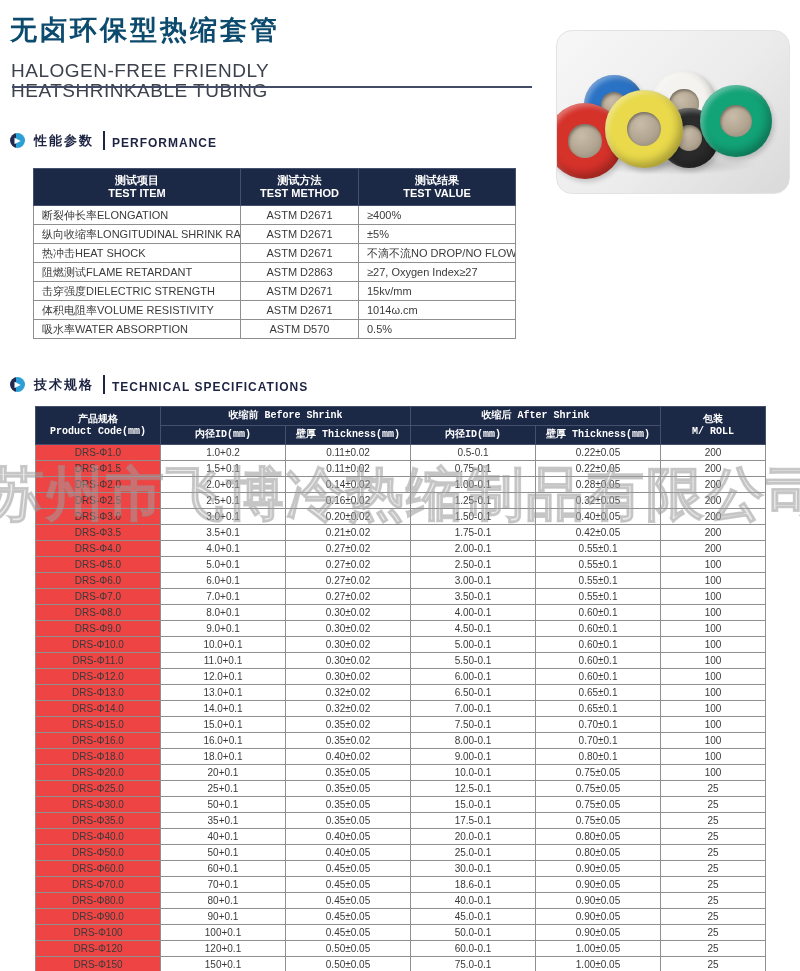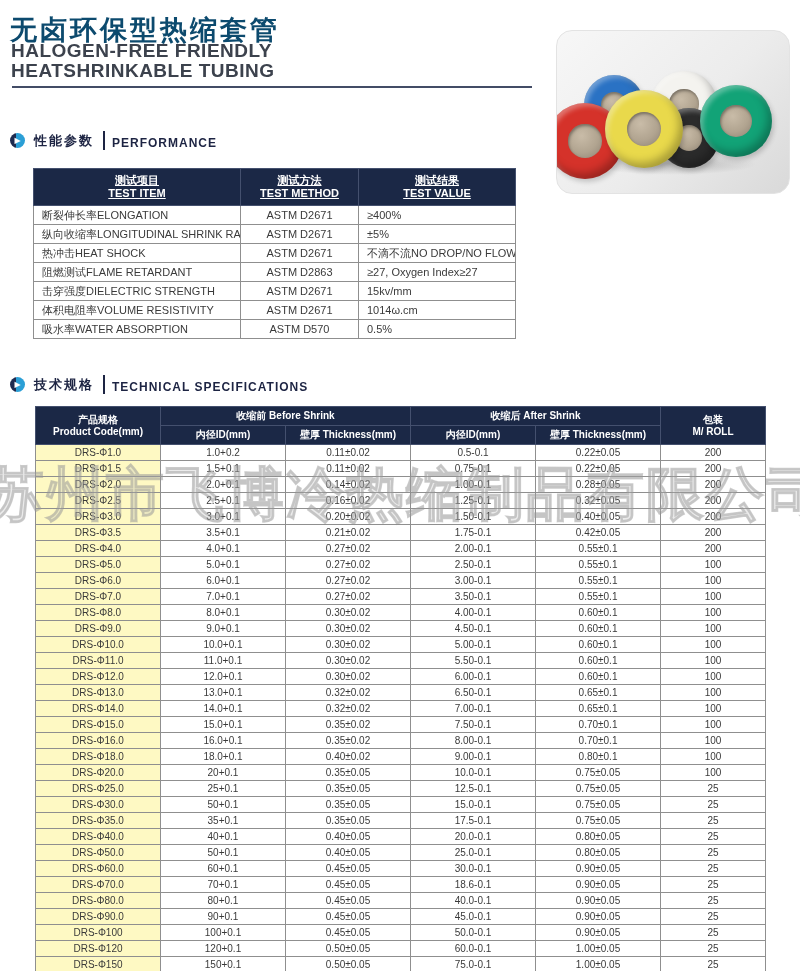--- a/index.html
+++ b/index.html
@@ -2,22 +2,22 @@
 <html><head>
 <meta charset="utf-8">
 <style>
   html,body{margin:0;padding:0;background:#fff;}
   body{font-family:"Liberation Sans","DejaVu Sans",sans-serif;}
   .page{position:relative;width:800px;height:971px;background:#fff;overflow:hidden;}
 
   
   .title-cn{position:absolute;left:10px;top:12px;font-size:27px;font-weight:bold;
             color:#0c4a6e;letter-spacing:3px;}
-  .subtitle{position:absolute;left:11px;top:41px;font-size:19px;line-height:20px;
-            color:#3c424d;letter-spacing:.5px;font-weight:700;}
+  .subtitle{position:absolute;left:11px;top:61px;font-size:19px;line-height:20px;
+            color:#3c424d;letter-spacing:.5px;font-weight:400;}
   .head-rule{position:absolute;left:12px;top:86px;width:520px;height:2px;background:#434c66;}
 
   
   .photo-card{position:absolute;left:556px;top:30px;width:232px;height:162px;border-radius:16px;
               background:linear-gradient(135deg,#f7f7f7 0%,#ececec 55%,#d9d9d9 100%);
               border:1px solid #e3e3e3;overflow:hidden;}
   .roll{position:absolute;border-radius:50%;box-shadow:inset -4px -5px 8px rgba(0,0,0,.28),inset 3px 3px 5px rgba(255,255,255,.35),2px 3px 5px rgba(0,0,0,.18);}
   .roll .core{position:absolute;left:28%;top:28%;width:44%;height:44%;border-radius:50%;
               background:radial-gradient(circle at 40% 35%,#c9bca8 0%,#b1a490 55%,#8e8374 100%);
               box-shadow:inset 1px 2px 3px rgba(0,0,0,.35);}
@@ -40,30 +40,30 @@
   .sec-en{font-size:12px;font-weight:bold;color:#1d2443;letter-spacing:1px;margin-top:4px;}
 
   
   table{border-collapse:collapse;table-layout:fixed;}
   th,td{border:1px solid #8f8f8f;overflow:hidden;white-space:nowrap;}
   thead th{background:#1b2846;color:#fff;font-weight:bold;border:1px solid #44506e;}
   thead th .l1,thead th .l2{display:block;line-height:13px;}
 
   
   .perf-table{position:absolute;left:33px;top:168px;width:482px;}
-  .perf-table thead th{height:34px;font-size:11px;text-align:center;text-decoration:underline;}
+  .perf-table thead th{height:34px;font-size:11px;text-align:center;}
   .perf-table tbody td{height:18px;font-size:11px;color:#3a3a3a;padding:0 8px;}
   .perf-table tbody td:nth-child(2){text-align:center;padding:0;}
 
   
   .spec-table{position:absolute;left:35px;top:406px;width:730px;}
-  .spec-table thead th{height:16px;font-size:10px;text-align:center;line-height:12px;}
+  .spec-table thead th{height:16px;font-size:10px;text-align:center;line-height:12px;font-family:Liberation Mono, monospace;}
   .spec-table thead th .l1,.spec-table thead th .l2{line-height:12px;}
   .spec-table tbody td{height:15px;font-size:10px;color:#3a3a3a;text-align:center;padding:0;}
-  .spec-table tbody td:first-child{background:#fef9c3;}
+  .spec-table tbody td:first-child{background:#ef4444;}
 
   
   .watermark{position:absolute;left:-14px;top:456px;z-index:6;font-size:58px;font-weight:bold;
              white-space:nowrap;letter-spacing:2px;color:rgba(190,190,190,.30);
              -webkit-text-stroke:1px rgba(140,140,140,.40);pointer-events:none;}
 </style>
 </head>
 <body>
 
 <div class="page">

